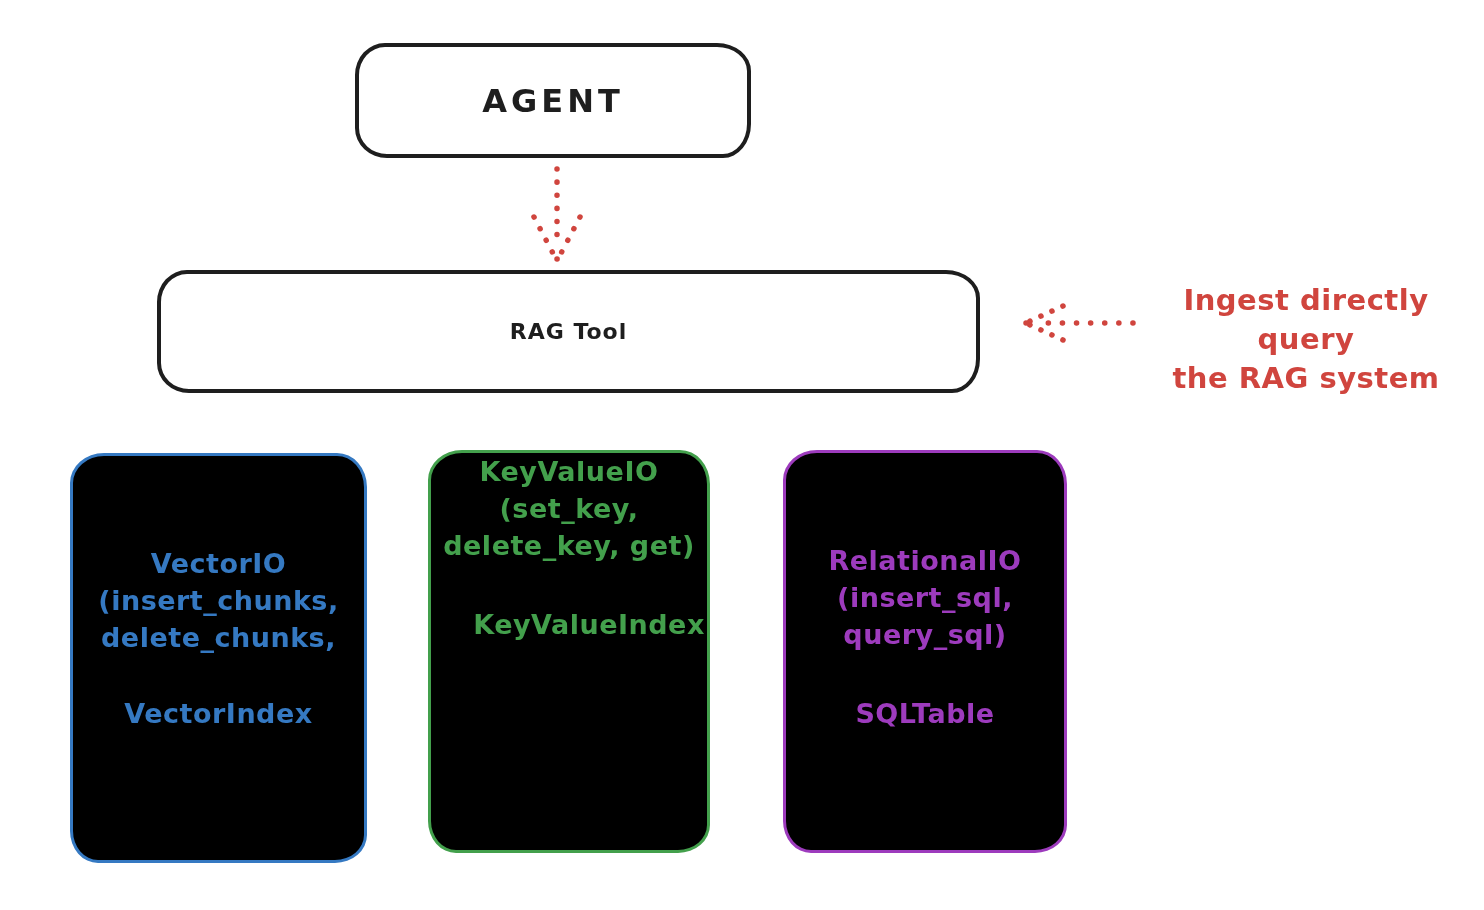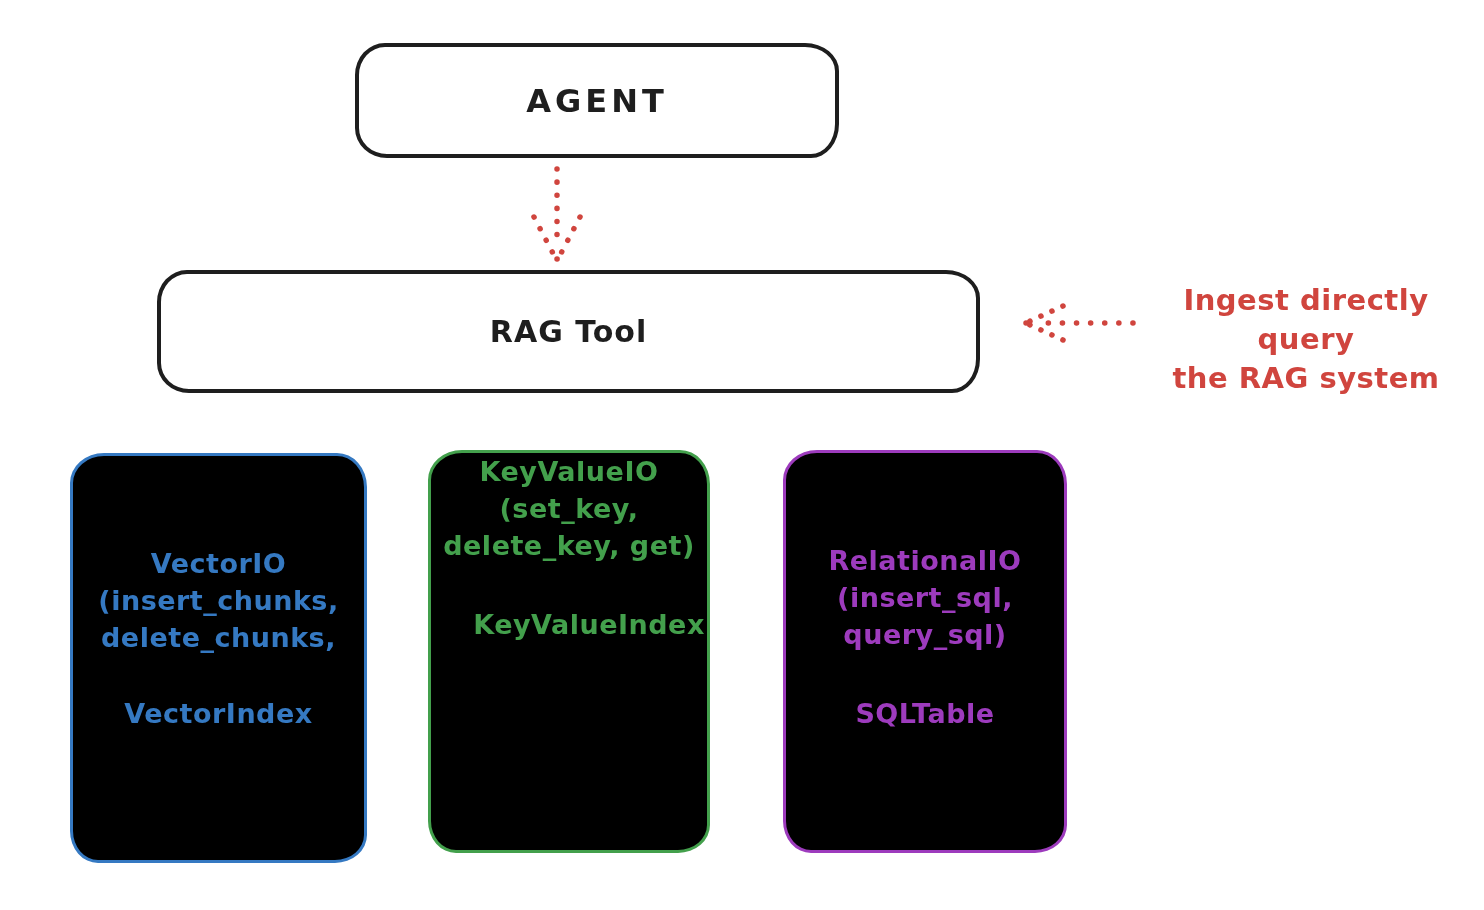--- a/index.html
+++ b/index.html
@@ -22,33 +22,33 @@
     display: flex;
     align-items: center;
     justify-content: center;
     text-align: center;
   }
   .black-box {
     border: 4px solid #1e1e1e;
     border-radius: 30px 34px 28px 32px / 32px 28px 34px 30px;
   }
   #agent-box {
-    left: 355px; top: 43px; width: 484px; height: 115px;
+    left: 355px; top: 43px; width: 396px; height: 115px;
   }
   #agent-box .box-label {
     font-size: 32px;
     font-weight: 600;
     letter-spacing: 4px;
     color: #1e1e1e;
   }
   #rag-box {
     left: 157px; top: 270px; width: 823px; height: 123px;
   }
   #rag-box .box-label {
-    font-size: 30px;
+    font-size: 22px;
     font-weight: 600;
     letter-spacing: 1px;
     color: #1e1e1e;
   }
   .backend-box {
     position: absolute;
     box-sizing: border-box;
     background: #000000;
     border-width: 3.5px;
     border-style: solid;

